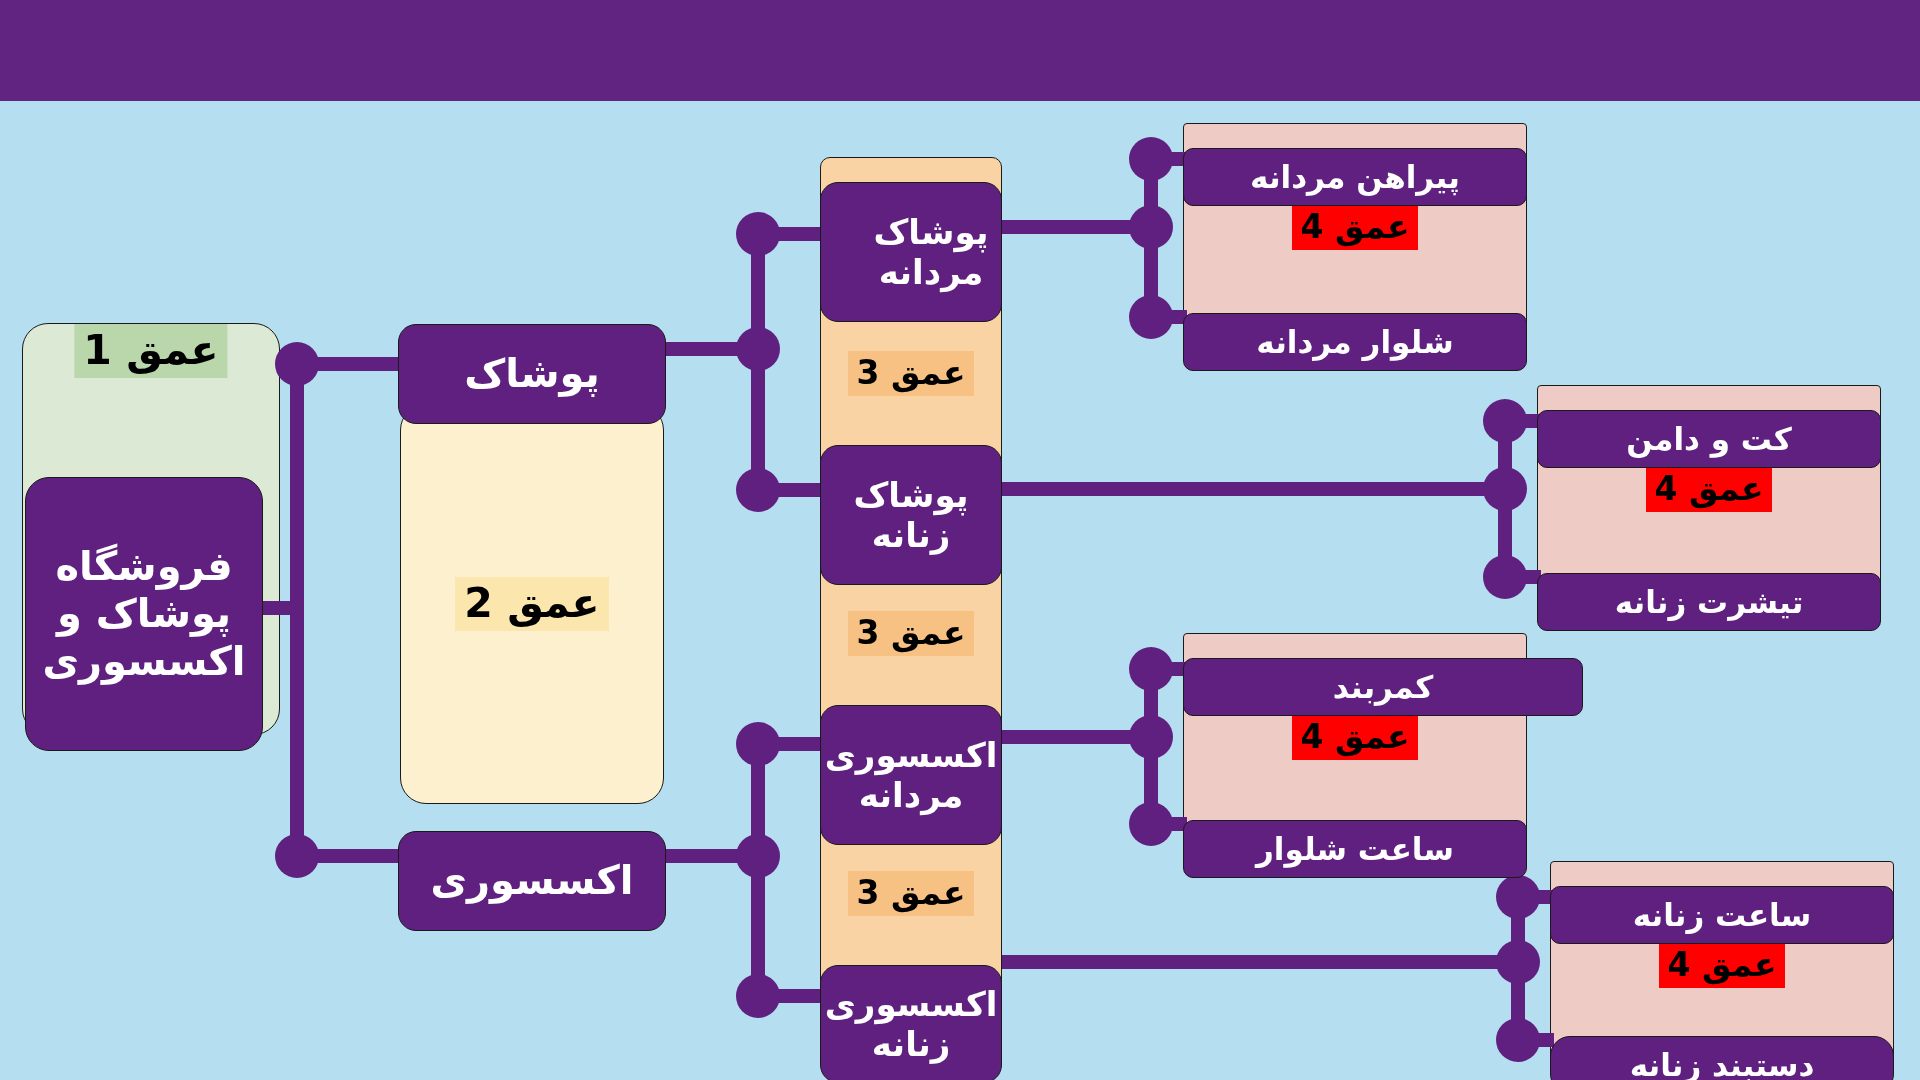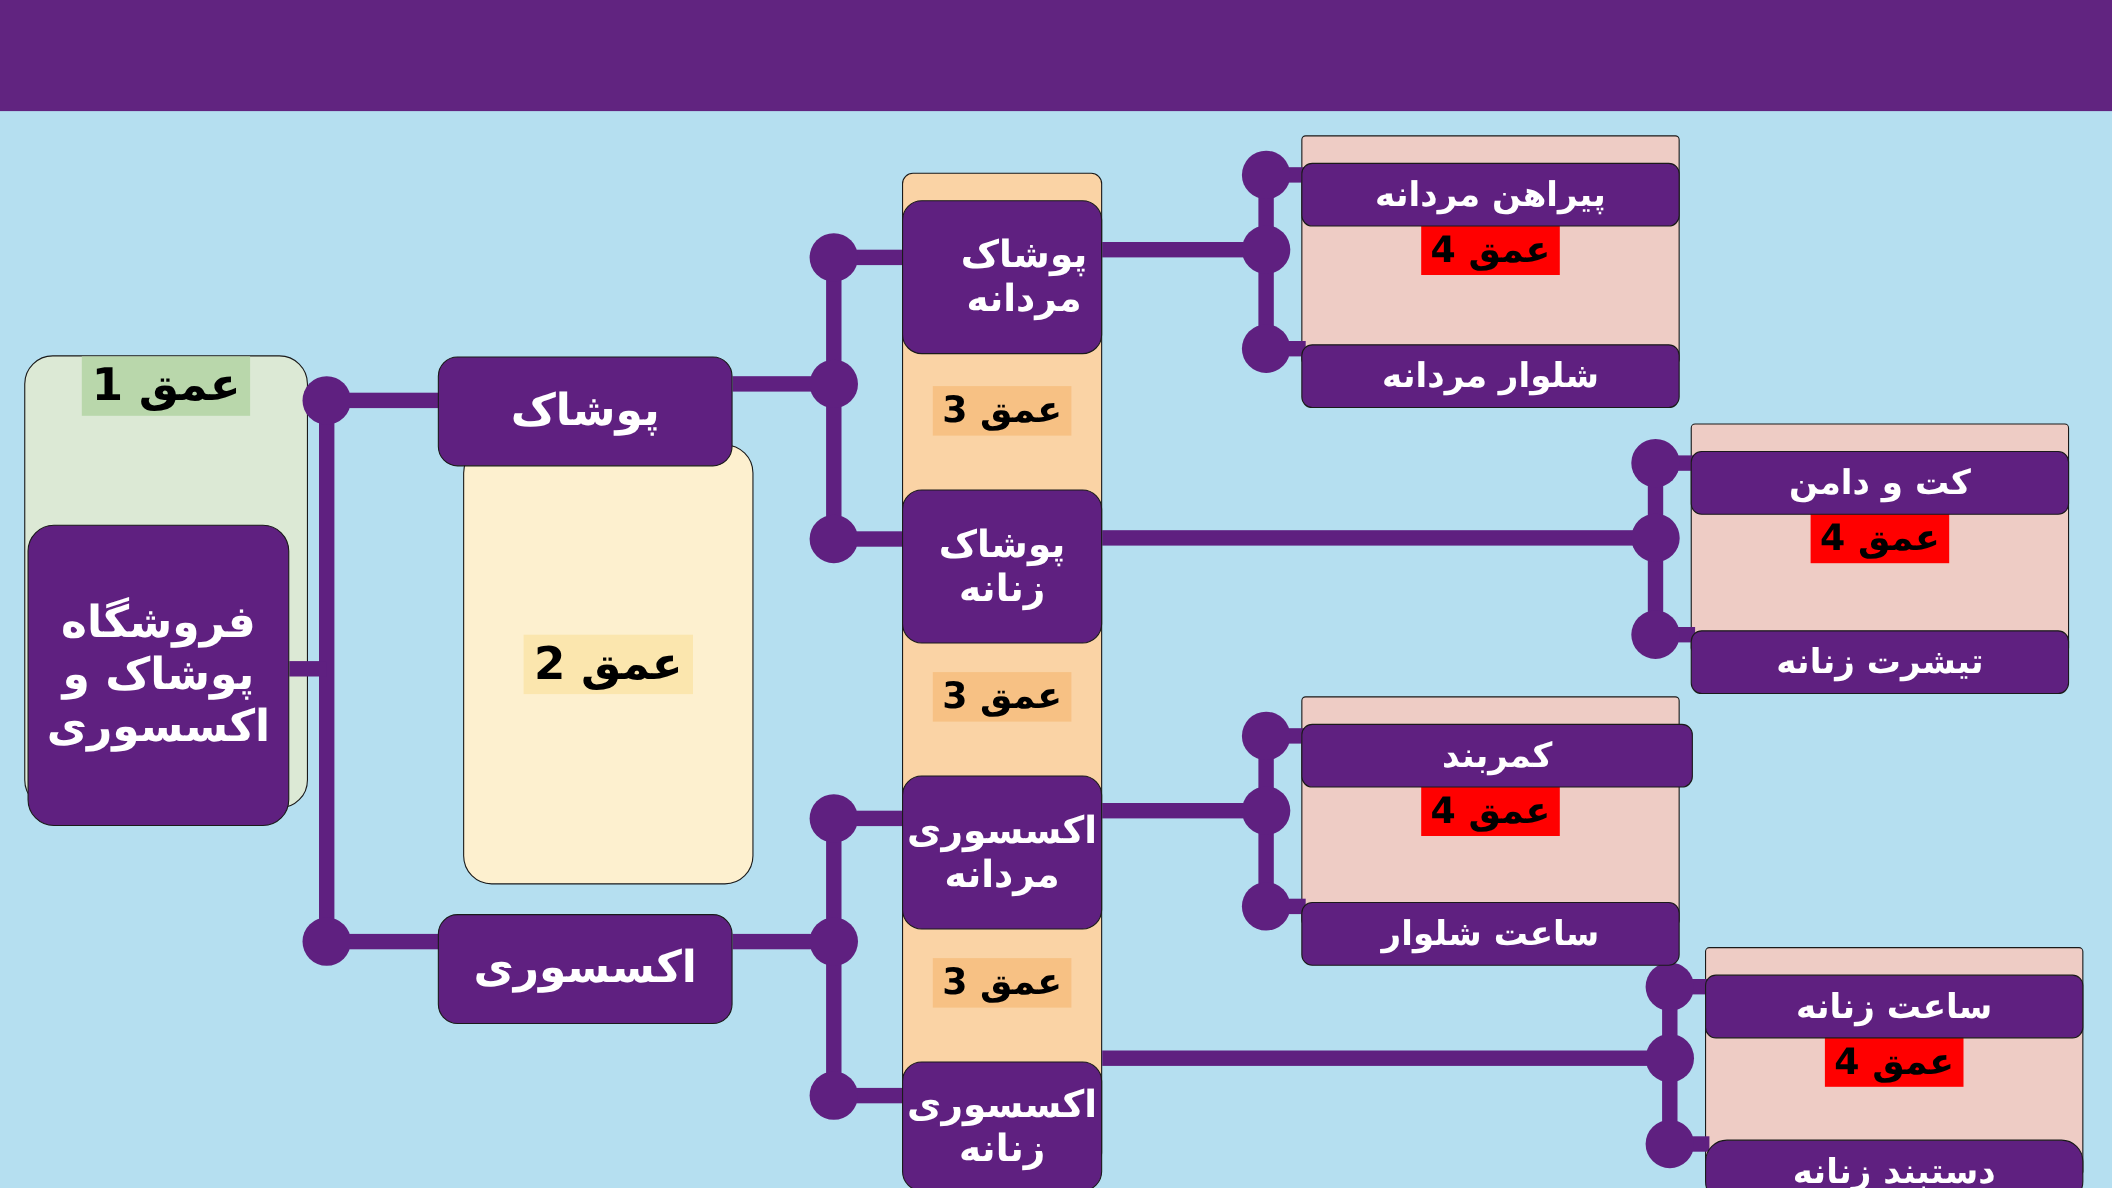--- a/index.html
+++ b/index.html
@@ -55,21 +55,21 @@
   }
   .band .band-label {
     font-weight: bold;
     color: #000000;
     direction: rtl;
     padding: 2px 9px 4px 9px;
     white-space: nowrap;
   }
   .band-d1 { background: #dce9d5; border-radius: 26px; }
   .band-d1 .band-label { background: #b9d7ab; font-size: 41px; }
-  .band-d2 { background: #fdf0cf; border-radius: 26px; margin-left: 21px; }
+  .band-d2 { background: #fdf0cf; border-radius: 26px; }
   .band-d2 .band-label { background: #fbe6ae; font-size: 41px; }
   .band-d3 { background: #fad3a5; border-radius: 8px; }
   .band-d4 { background: #eeccc5; border-radius: 4px; }
   .band-d4 .band-label { background: #ff0000; font-size: 33px; }
 
   
   .wire-h, .wire-v {
     position: absolute;
     background: #5f2080;
     z-index: 4;
@@ -146,21 +146,21 @@
   <div class="node" style="left:1537px; top:385px; width:344px; height:58px; border-radius:10px; font-size:31px;">
     <span>کت و دامن</span>
   </div>
   <div class="node" style="left:1537px; top:548px; width:344px; height:58px; border-radius:10px; font-size:31px;">
     <span>تیشرت زنانه</span>
   </div>
 
   <div class="band band-d4" style="left:1183px; top:633px; width:344px; height:208px;">
     <span class="band-label">عمق 4</span>
   </div>
-  <div class="node" style="left:1183px; top:633px; width:356px; height:58px; border-radius:10px; font-size:31px;">
+  <div class="node" style="left:1183px; top:633px; width:400px; height:58px; border-radius:10px; font-size:31px;">
     <span>کمربند</span>
   </div>
   <div class="node" style="left:1183px; top:795px; width:344px; height:58px; border-radius:10px; font-size:31px;">
     <span>ساعت شلوار</span>
   </div>
 
   <div class="band band-d4" style="left:1550px; top:861px; width:344px; height:208px;">
     <span class="band-label">عمق 4</span>
   </div>
   <div class="node" style="left:1550px; top:861px; width:344px; height:58px; border-radius:10px; font-size:31px;">

